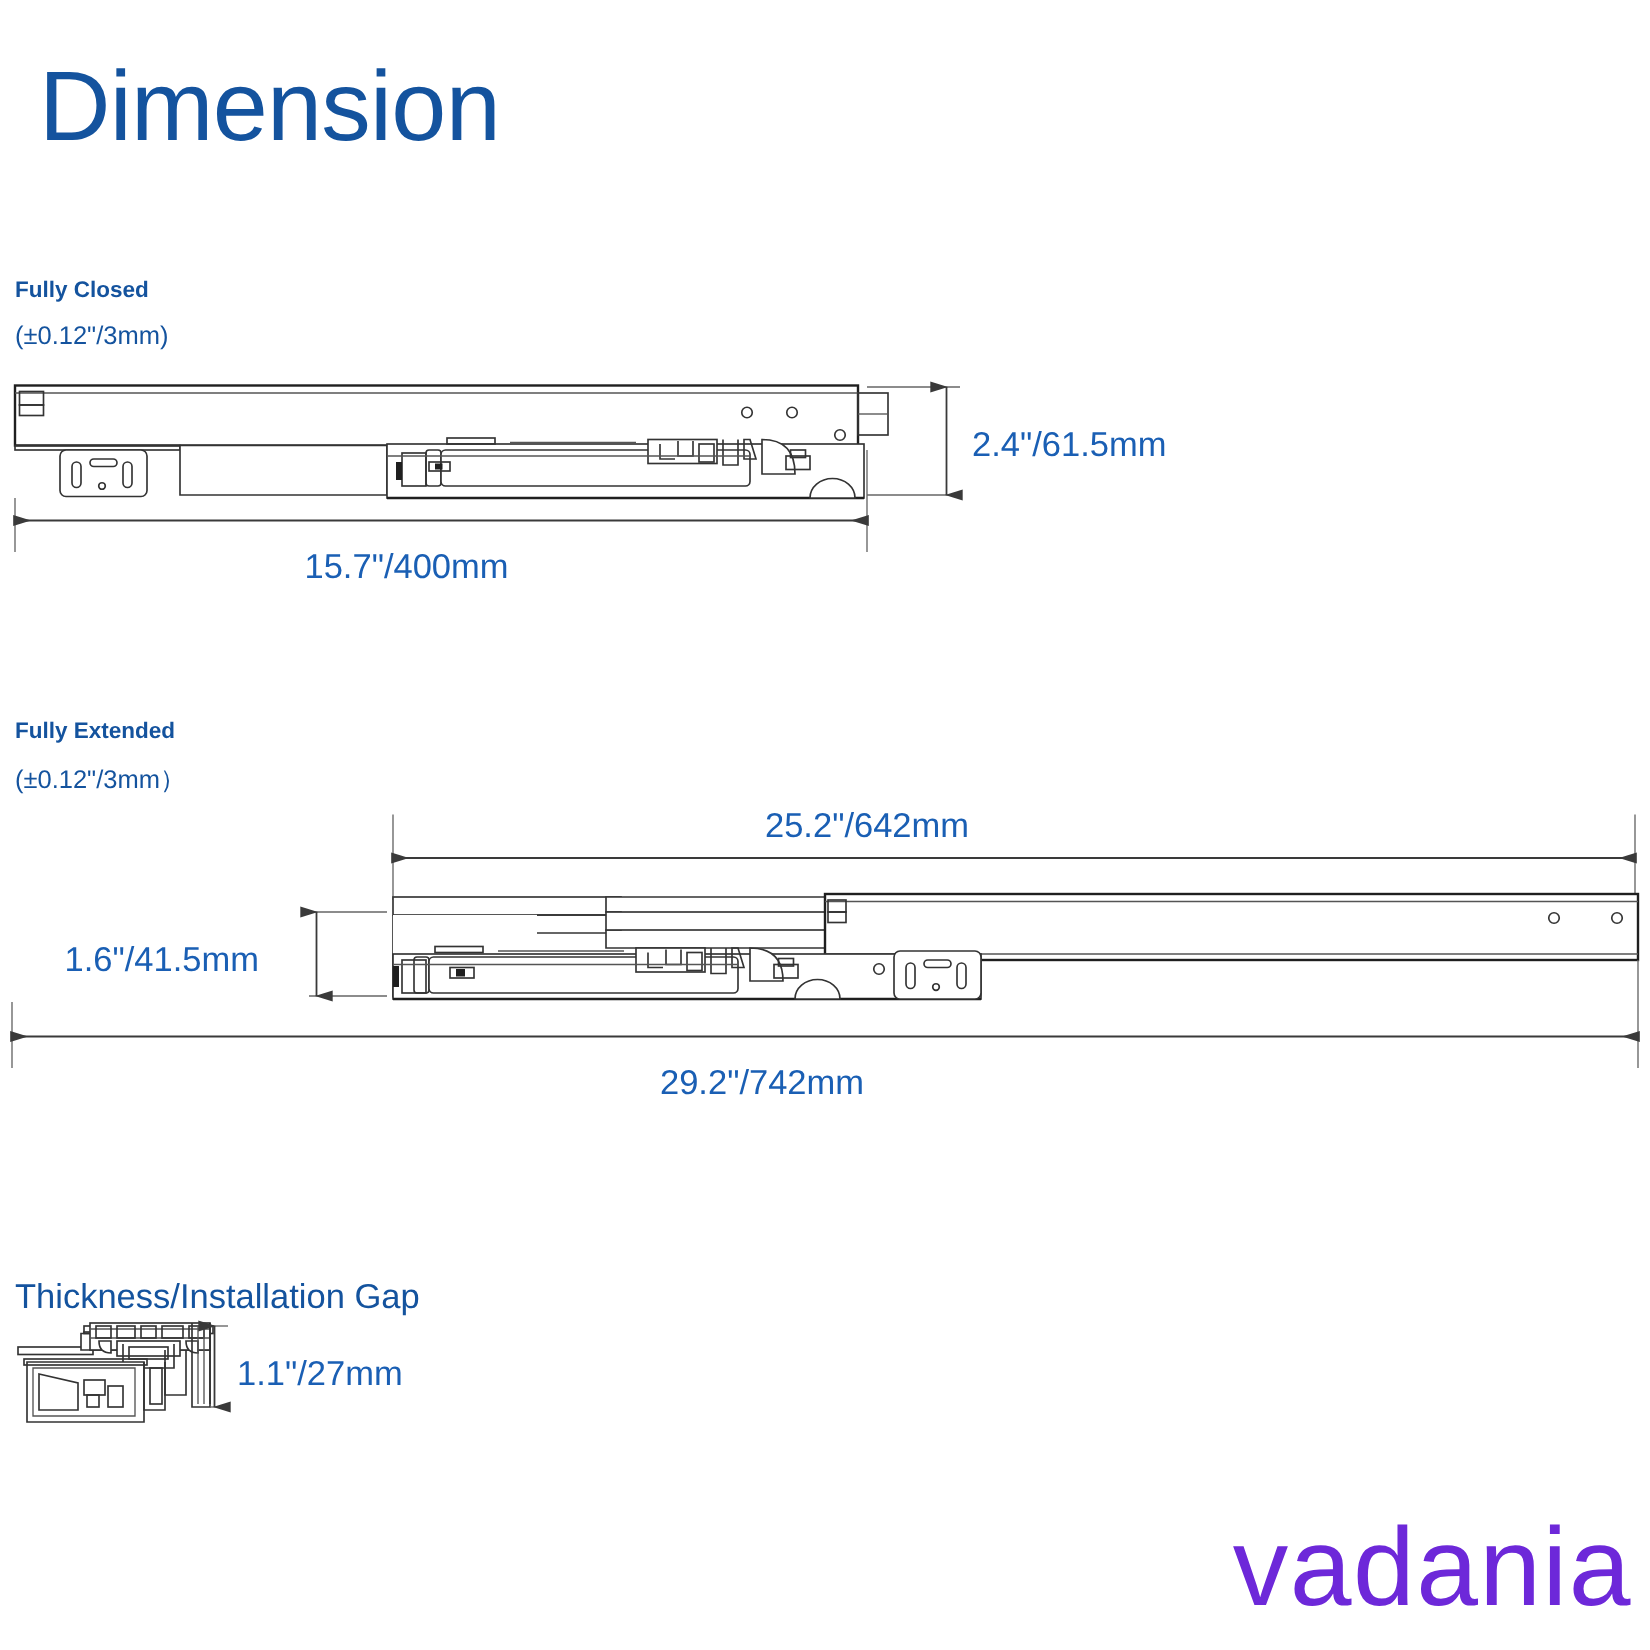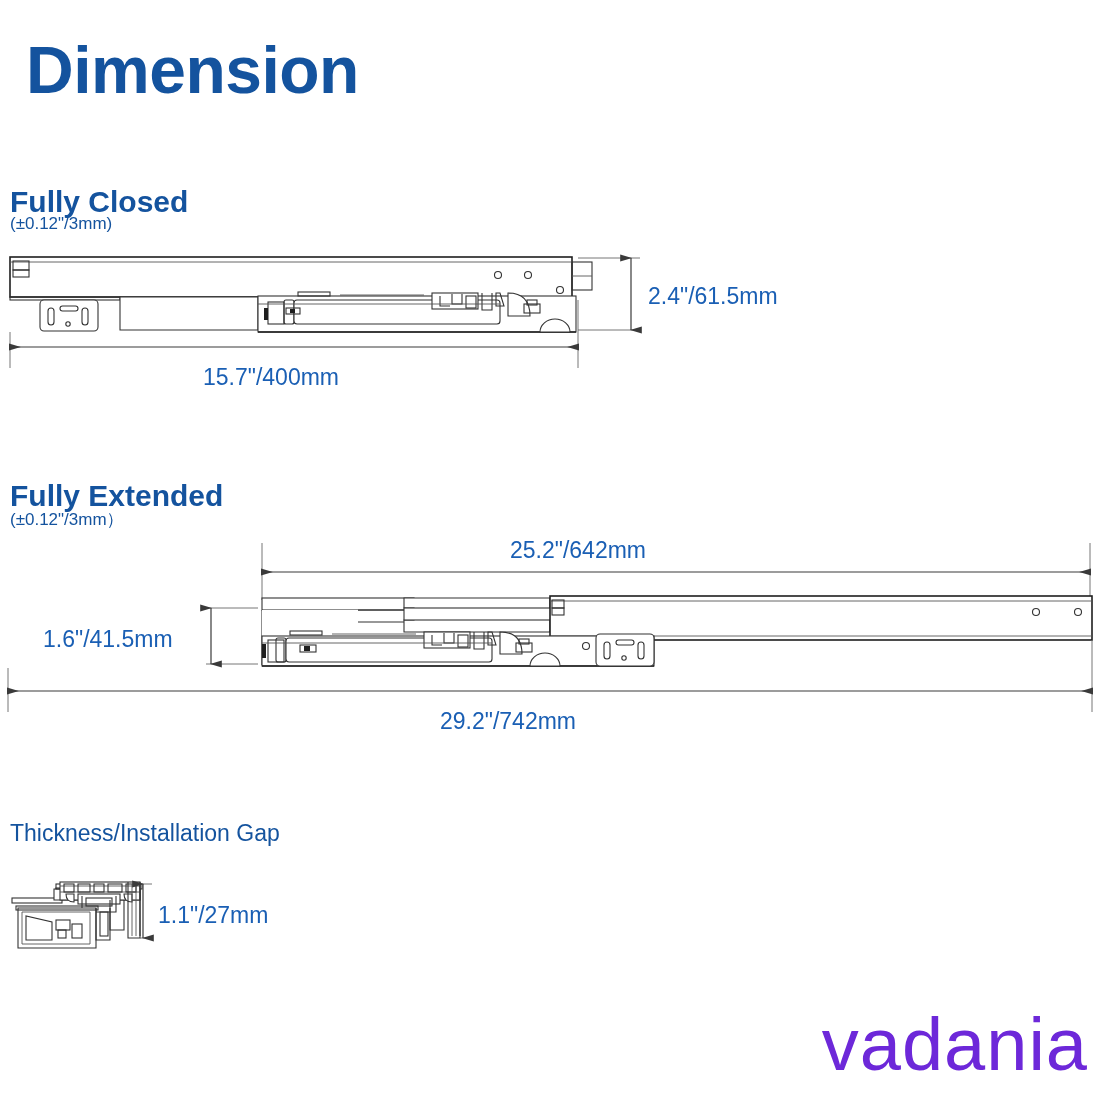--- a/index.html
+++ b/index.html
@@ -22,34 +22,35 @@
     height: 1100px;
   }
   .abs { position: absolute; }
 
   #page-title {
     left: 26px;
     top: 34px;
     font-size: 66px;
     line-height: 72px;
     color: #14539e;
-    font-weight: 700;
+    font-weight: 400;
     letter-spacing: -0.5px;
     white-space: nowrap;
   }
 
   .section-heading {
-    font-size: 30px;
+    font-size: 15px;
     font-weight: bold;
     color: #14539e;
     white-space: nowrap;
   }
   .section-heading.regular {
     font-weight: 400;
     font-size: 23px;
+    margin-top: 31px;
   }
   .section-sub {
     font-size: 17px;
     font-weight: 400;
     color: #14539e;
     white-space: nowrap;
   }
 
   .dim-label {
     font-size: 23px;

